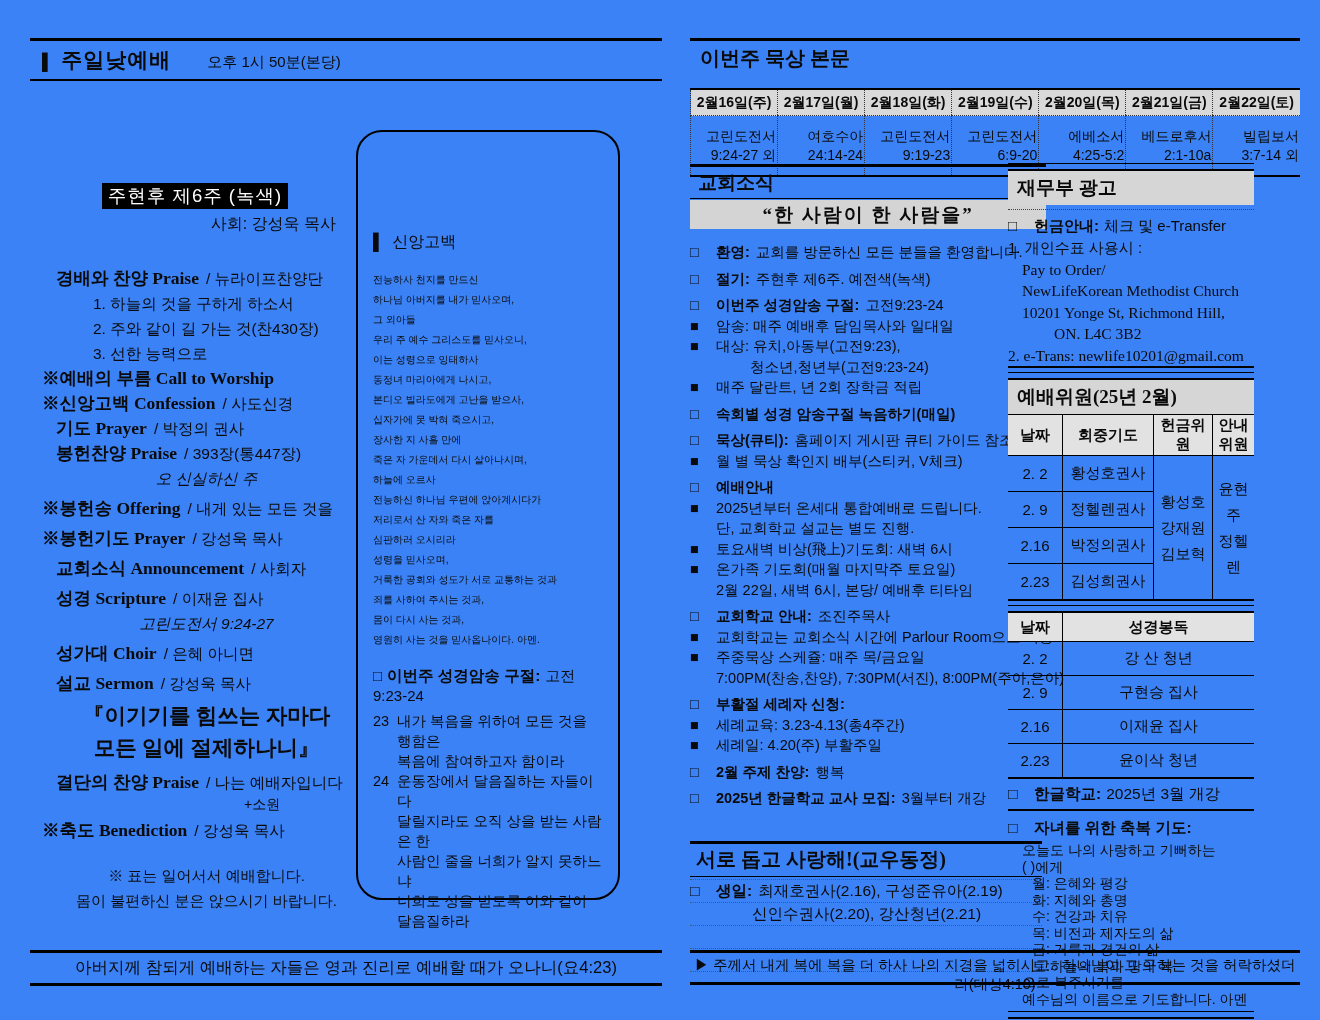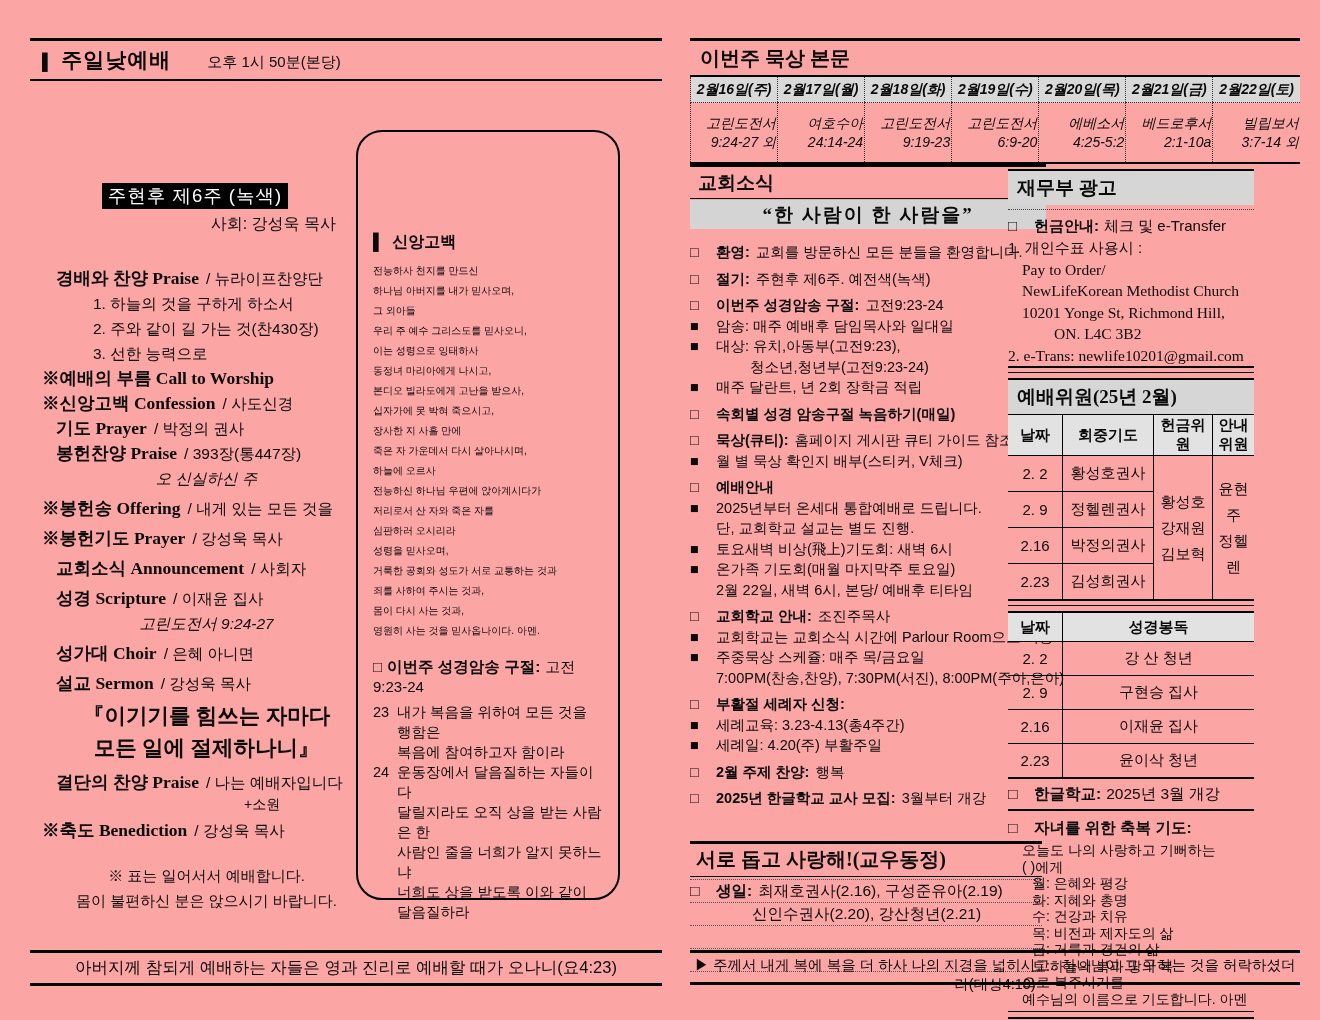--- a/index.html
+++ b/index.html
@@ -1,16 +1,16 @@
 <!DOCTYPE html>
 <html><head>
 <meta charset="utf-8">
 <style>
   html,body{margin:0;padding:0;background:#ffffff;}
-  #root{position:relative;width:1320px;height:1020px;background:#fca5a5;
+  #root{position:relative;width:1320px;height:1020px;background:#3b82f6;
         font-family:"Liberation Sans",sans-serif;color:#0a0a0a;overflow:hidden;}
   .abs{position:absolute;}
   .hr3{height:3px;background:#000;}
   .hr2{height:2px;background:#000;}
   .dbl{height:5px;border-top:1.5px solid #000;border-bottom:2.5px solid #000;}
   .thick{border-top:2.5px solid #000;height:0;}
   .dot-rule{border-top:1px dotted #444;height:0;margin:4px 0 5px 0;}
   .serb{font-family:"Liberation Serif","DejaVu Serif",serif;font-weight:bold;}
 
   
@@ -32,35 +32,35 @@
   .wrow.ctr{padding-left:0;text-align:center;font-style:italic;}
   .wrow.big{padding-left:0;text-align:center;font-family:"Liberation Serif","DejaVu Serif",serif;
             font-weight:bold;font-size:21.5px;line-height:31px;}
   .wrow.note{padding-left:0;text-align:center;font-size:15px;line-height:24px;}
   .wrow.plus{padding-left:195px;font-size:14px;line-height:17px;}
   .g2{margin-top:5px;}
   .g3{margin-top:20px;}
 
   .creedbox{left:356px;top:130px;width:264px;height:770px;border:2px solid #000;border-radius:26px;
             box-sizing:border-box;padding:100px 13px 10px 15px;}
-  .cb-title{font-size:16px;font-weight:bold;margin-bottom:8px;}
+  .cb-title{font-size:16px;font-weight:normal;margin-bottom:17px;}
   .cb-title .bar-icon{margin-right:8px;}
   .cl{font-size:10px;line-height:20px;}
   .mem-title{margin-top:16px;margin-bottom:7px;font-size:15px;}
   .mem-title b{font-size:15.5px;margin:0 5px;}
   .vrow{font-size:14.5px;line-height:20px;padding-left:24px;text-indent:-24px;}
   .vrow .vn{display:inline-block;width:24px;text-indent:0;}
   .lf-l1{left:30px;top:950px;width:632px;}
   .lf-l2{left:30px;top:983px;width:632px;}
   .lf-text{left:30px;top:957px;width:632px;text-align:center;font-size:16.5px;font-weight:500;}
 
   
   .rp-top{left:690px;top:38px;width:610px;}
   .rp-title{left:700px;top:45px;font-size:20px;}
-  .mtable{left:690px;top:75px;width:610px;font-style:italic;}
+  .mtable{left:690px;top:88px;width:610px;}
   .mtable table{border-collapse:collapse;width:100%;table-layout:fixed;}
   .mtable th{background:#d9d9d9;font-size:14px;font-weight:600;height:23px;
              border-top:2px solid #000;border-bottom:1px dotted #333;border-left:1px dotted #333;}
   .mtable th:first-child{border-left:1px dotted #333;}
   .mtable td{height:57px;text-align:right;font-size:14px;line-height:19px;vertical-align:middle;
              border-bottom:2px solid #000;border-left:1px dotted #333;}
 
   
   .news{left:690px;top:164px;width:356px;}
   .sec-rule{height:3px;background:#000;}

